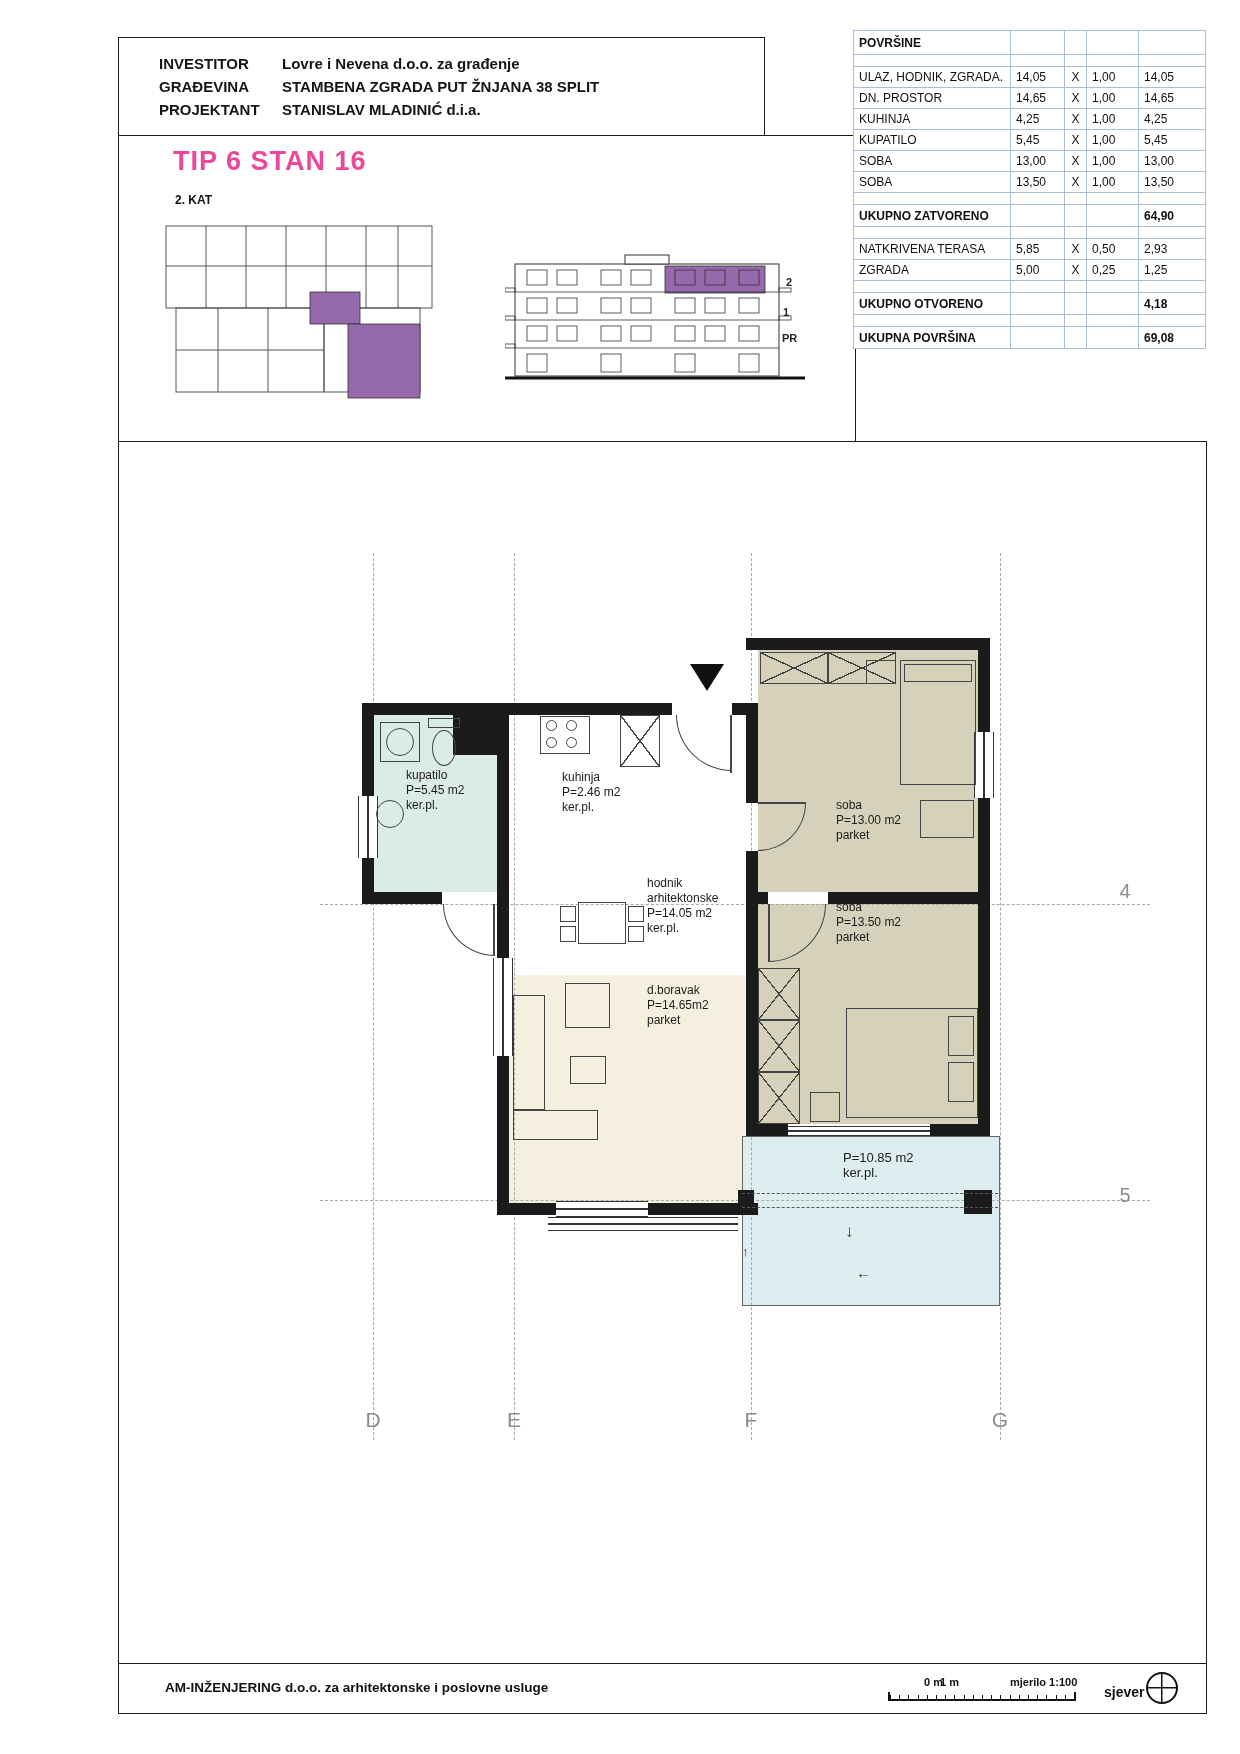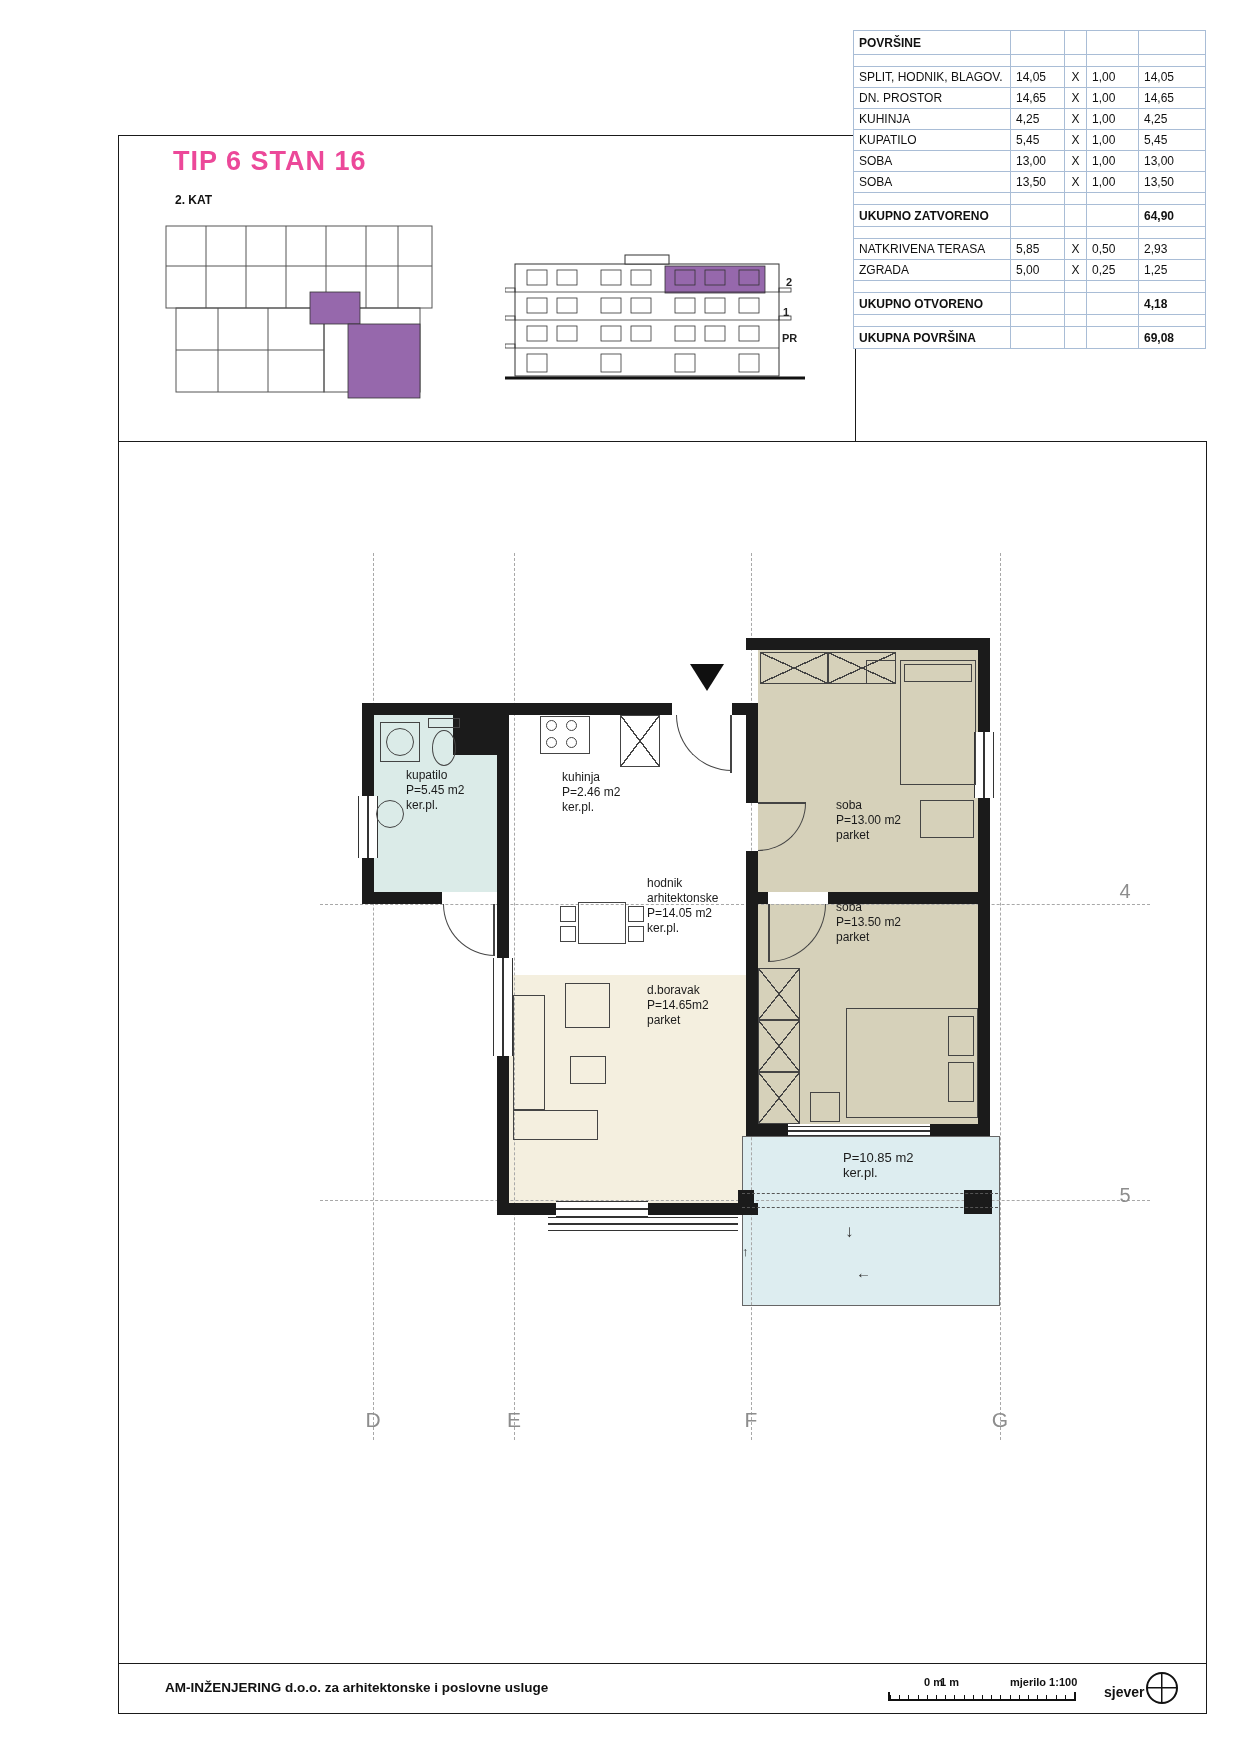--- a/index.html
+++ b/index.html
@@ -47,20 +47,28 @@
     background-size:100% 4px;background-position:bottom;background-repeat:no-repeat;}
   .compass{position:absolute;border:2px solid #111;border-radius:50%;box-sizing:border-box;
     background-image:linear-gradient(#111,#111),linear-gradient(#111,#111);
     background-size:1.5px 100%,100% 1.5px;background-position:center;background-repeat:no-repeat;}
 </style>
 </head>
 <body>
 
 <div id="sheet">
 
+  <div class="box" style="left:118px;top:37px;width:645px;height:98px;">
+    <div class="hrow" style="left:40px;top:17px;">INVESTITOR</div>
+    <div class="hrow" style="left:163px;top:17px;">Lovre i Nevena d.o.o. za građenje</div>
+    <div class="hrow" style="left:40px;top:40px;">GRAĐEVINA</div>
+    <div class="hrow" style="left:163px;top:40px;">STAMBENA ZGRADA PUT ŽNJANA 38 SPLIT</div>
+    <div class="hrow" style="left:40px;top:63px;">PROJEKTANT</div>
+    <div class="hrow" style="left:163px;top:63px;">STANISLAV MLADINIĆ d.i.a.</div>
+  </div>
 
   <div class="box" style="left:118px;top:135px;width:736px;height:306px;"></div>
   <div class="bigtitle" style="left:173px;top:146px;">TIP 6 STAN 16</div>
   <div class="subtitle" style="left:175px;top:193px;">2. KAT</div>
 
   <svg class="abs" style="left:158px;top:220px;" width="282" height="180" viewBox="0 0 282 180">
     <g fill="none" stroke="#555" stroke-width="1">
       <rect x="8" y="6" width="266" height="82"></rect>
       <rect x="18" y="88" width="148" height="84"></rect>
       <rect x="166" y="88" width="96" height="84"></rect>
@@ -142,21 +150,21 @@
           <td class="num"></td>
         </tr>
     <tr class="sp">
           <td></td>
           <td></td>
           <td></td>
           <td></td>
           <td></td>
         </tr>
     <tr>
-          <td>SPLIT, HODNIK, BLAGOV.</td>
+          <td>ULAZ, HODNIK, ZGRADA.</td>
           <td class="num">14,05</td>
           <td class="xc">X</td>
           <td class="num">1,00</td>
           <td class="num">14,05</td>
         </tr>
     <tr>
           <td>DN. PROSTOR</td>
           <td class="num">14,65</td>
           <td class="xc">X</td>
           <td class="num">1,00</td>

